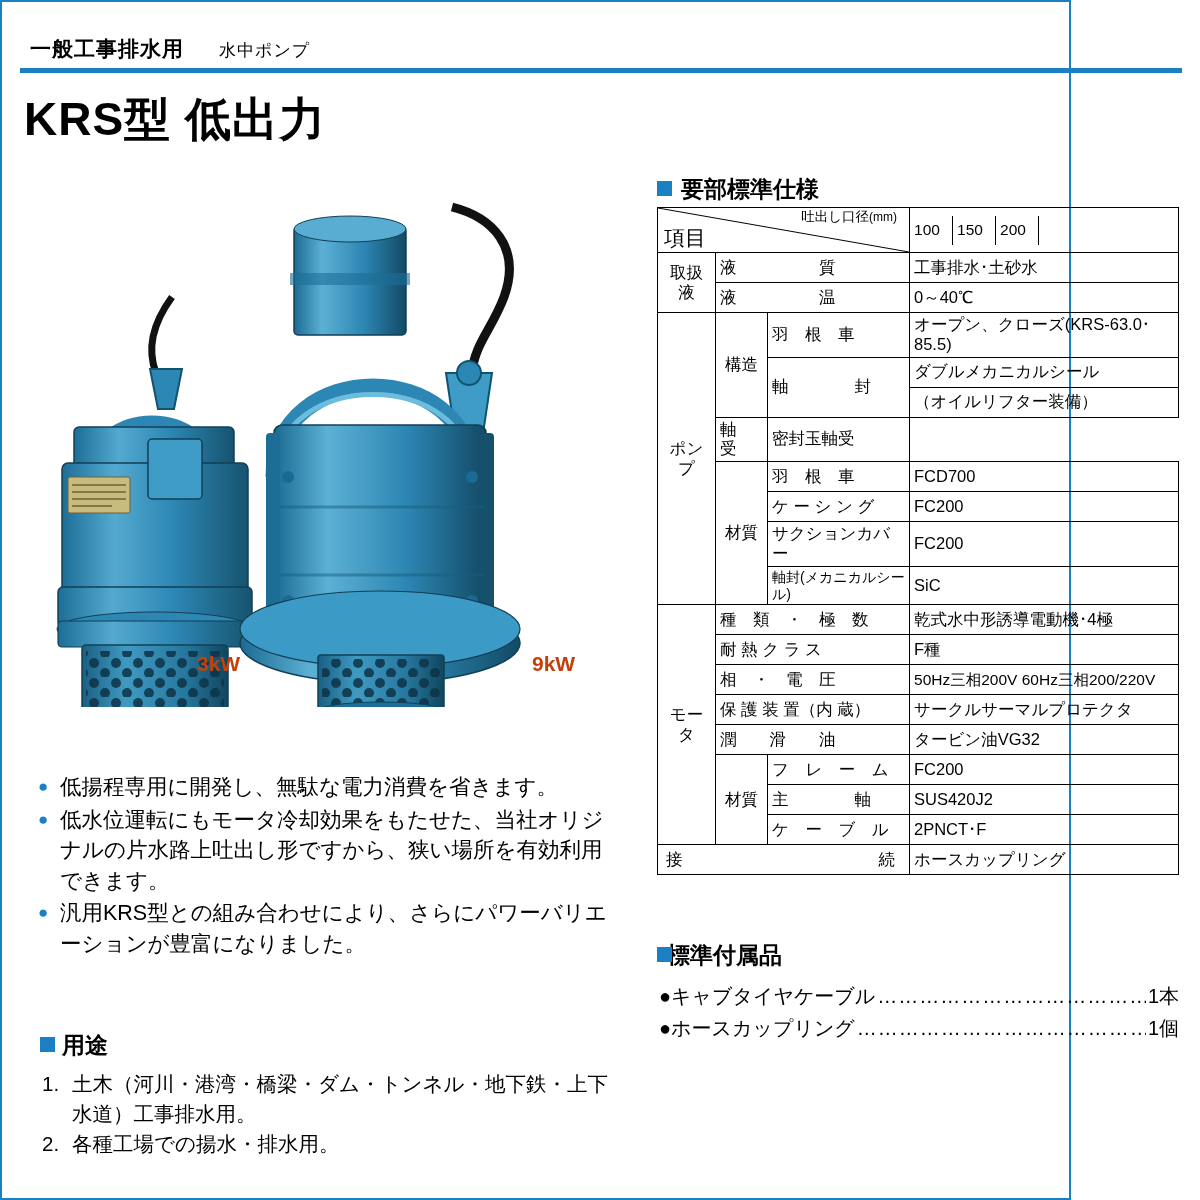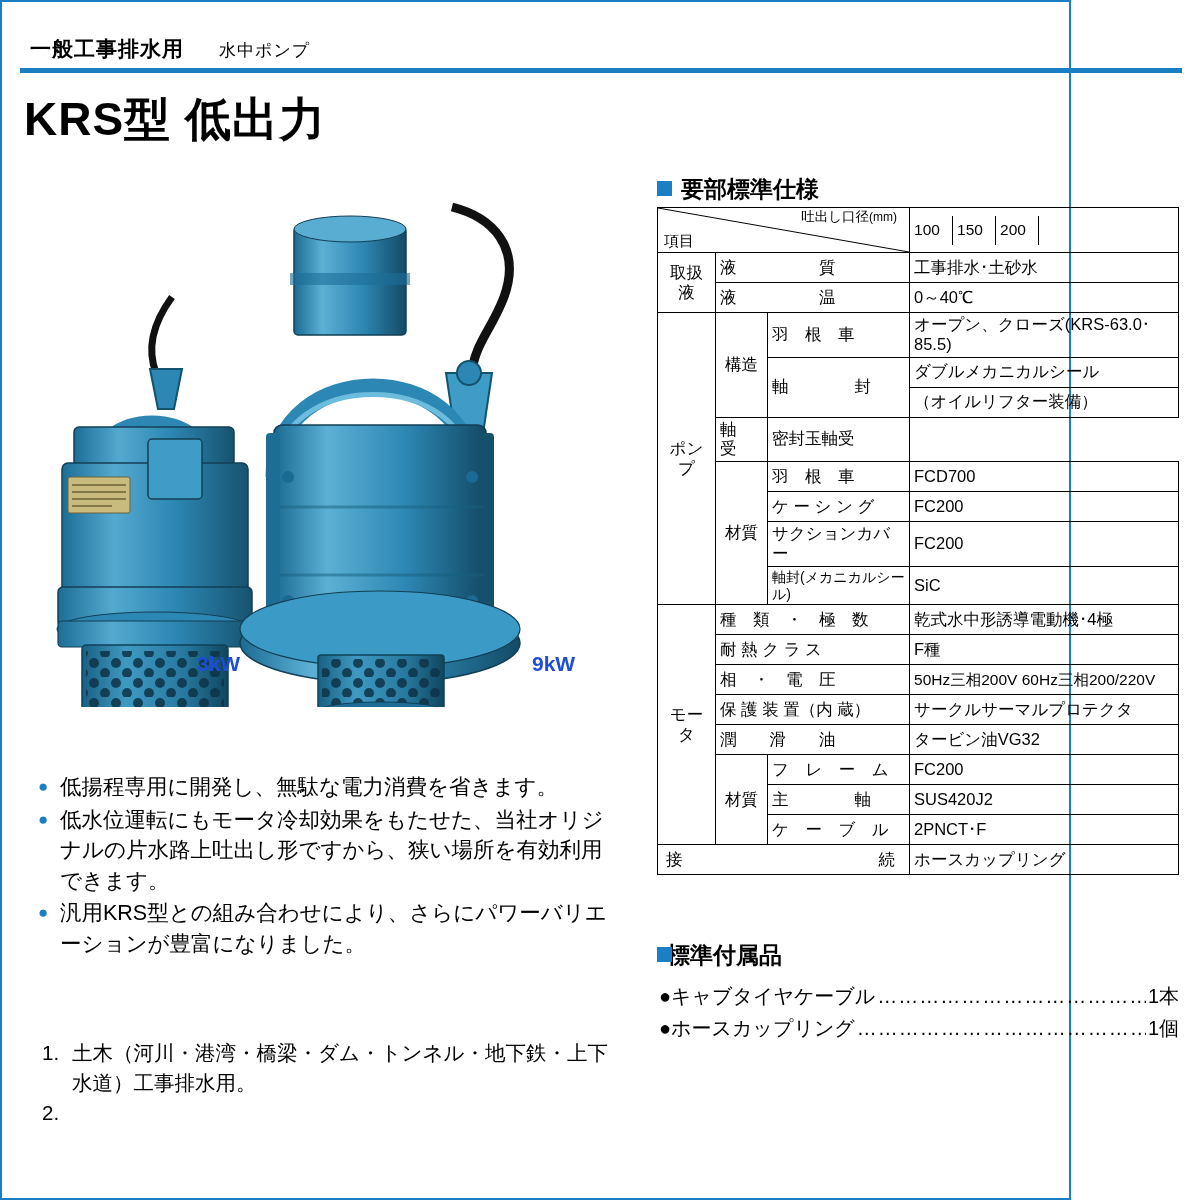--- a/index.html
+++ b/index.html
@@ -70,21 +70,21 @@
     position: absolute;
     left: 20px;
     top: 175px;
     width: 600px;
     height: 530px;
   }
   .pump-label {
     position: absolute;
     font-size: 21px;
     font-weight: bold;
-    color: #1d4ed8;
+    color: #c2410c;
   }
   .features {
     position: absolute;
     left: 36px;
     top: 770px;
     width: 580px;
     font-size: 21.5px;
     line-height: 1.42;
     letter-spacing: 0px;
   }
@@ -190,21 +190,21 @@
   .diag-cell .dlabel-tr {
     position: absolute;
     right: 12px;
     top: 1px;
     font-size: 13.5px;
   }
   .diag-cell .dlabel-bl {
     position: absolute;
     left: 6px;
     bottom: 2px;
-    font-size: 15px;
+    font-size: 21px;
     margin-top: 20px;
   }
   .diag-line {
     position: absolute;
     left: 0; top: 0;
     width: 100%; height: 100%;
   }
   .bore {
     text-align: left;
     font-size: 15.5px;
@@ -355,27 +355,29 @@
     <div class="pump-label" style="left:510px; top:475px;">9kW</div>
   </div>
 
   <div class="features">
     <div class="feature-item">低揚程専用に開発し、無駄な電力消費を省きます。</div>
     <div class="feature-item">低水位運転にもモータ冷却効果をもたせた、当社オリジナルの片水路上吐出し形ですから、狭い場所を有効利用できます。</div>
     <div class="feature-item">汎用KRS型との組み合わせにより、さらにパワーバリエーションが豊富になりました。</div>
   </div>
 
   <div class="usage">
+    <div class="sec-head">用途</div>
     <div class="usage-list">
       <div class="usage-item">
         <span class="usage-num">1.</span>
         <span>土木（河川・港湾・橋梁・ダム・トンネル・地下鉄・上下水道）工事排水用。</span>
       </div>
       <div class="usage-item">
         <span class="usage-num">2.</span>
+        <span>各種工場での揚水・排水用。</span>
       </div>
     </div>
   </div>
 
   <div class="spec-head">要部標準仕様</div>
 
   <table class="spec">
     <colgroup>
       <col class="c-group">
         <col class="c-sub">

